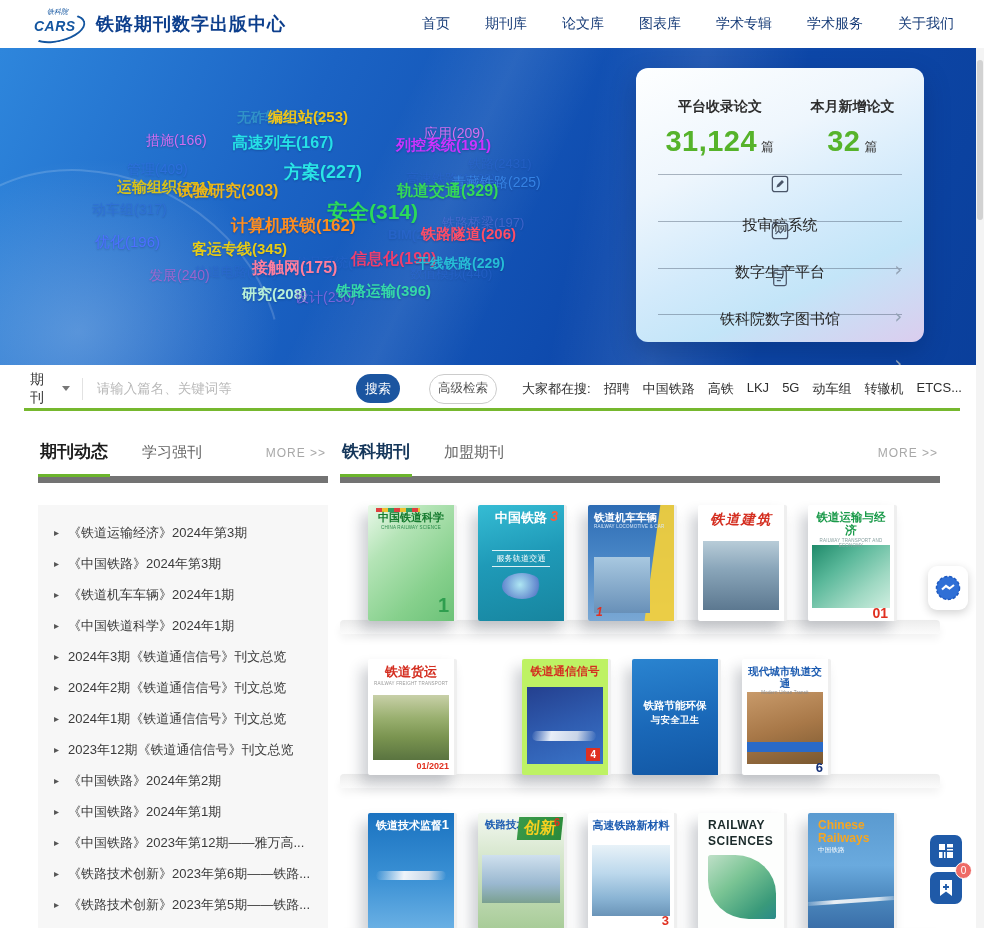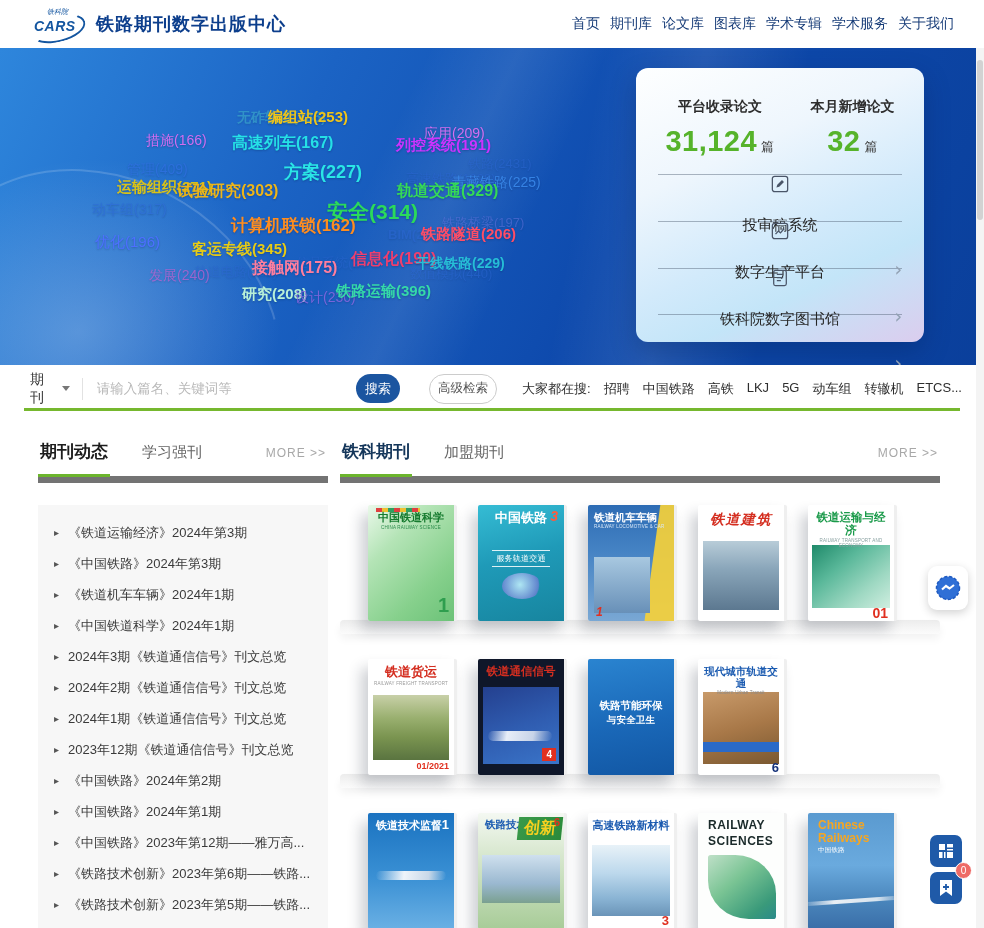--- a/index.html
+++ b/index.html
@@ -8,21 +8,21 @@
 
   
   #header { height:48px; background:#fff; display:flex; align-items:center; padding:0 30px; position:relative; z-index:20; }
   .logo-mark { position:relative; width:56px; height:36px; flex:none; }
   .logo-tiny { position:absolute; left:17px; top:1px; font-size:7px; color:#1456a0; font-style:italic; }
   .logo-cars { position:absolute; left:4px; top:12px; font-style:italic; font-weight:bold; font-size:14px; color:#1456a0; letter-spacing:.5px; }
   .logo-mark::after { content:""; position:absolute; left:0; top:9px; width:52px; height:23px;
        border:2px solid #1456a0; border-left-color:transparent; border-top-color:transparent;
        border-radius:50%; transform:rotate(-14deg); }
   .logo-title { font-size:18px; font-weight:bold; color:#0c3e8c; margin-left:10px; letter-spacing:1px; }
-  #main-nav { margin-left:auto; display:flex; gap:10px;text-align:right; }
+  #main-nav { margin-left:auto; display:flex; gap:35px;text-align:right; }
   .nav-item { font-size:14px; color:#173c78; cursor:pointer; white-space:nowrap; }
 
   
   #banner { position:relative; height:317px; overflow:hidden;
      background:linear-gradient(115deg,#2e86dc 0%,#1b63c4 30%,#0e4aad 62%,#0a3f9b 100%); }
   #banner::before { content:""; position:absolute; inset:0;
      background:linear-gradient(115deg,rgba(255,255,255,0) 38%,rgba(255,255,255,.09) 46%,rgba(255,255,255,0) 54%),
                 linear-gradient(100deg,rgba(255,255,255,0) 58%,rgba(255,255,255,.10) 68%,rgba(255,255,255,0) 78%); }
   .train-glow { position:absolute; left:-60px; bottom:-60px; width:360px; height:300px;
      background:radial-gradient(ellipse at 35% 65%,rgba(215,232,248,.30),rgba(215,232,248,0) 62%);
@@ -126,21 +126,21 @@
   .cv-5::after { content:""; position:absolute; top:40px; left:4px; right:4px; bottom:13px;
       background:linear-gradient(140deg,#1f8a6a 0%,#5ab89a 35%,#9ed8c2 70%,#cfeee0 100%); }
   .cv-5 .cover-badge { color:#e03020; font-size:14px; bottom:0; right:6px; }
 
   .cv-6 { background:#fff; }
   .cv-6 .t1 { color:#d42e20; font-size:13px; } .cv-6 .t2 { color:#999; }
   .cv-6::after { content:""; position:absolute; top:36px; left:5px; right:5px; bottom:15px;
       background:linear-gradient(180deg,#c8d0a8 0%,#9ab070 35%,#7a9450 65%,#5a7440 100%); }
   .cv-6 .cover-badge { color:#e03020; font-size:9px; bottom:4px; }
 
-  .cv-7 { background:#0f172a; }
+  .cv-7 { background:#bef264;margin-left:44px; }
   .cv-7 .t1 { color:#d42e20; font-size:11.5px; }
   .cv-7::after { content:""; position:absolute; top:28px; left:5px; right:5px; bottom:11px;
       background:linear-gradient(160deg,#24408f 0%,#2f5cb0 50%,#3a74c8 100%); }
   .cv-7::before { content:""; position:absolute; z-index:2; top:72px; left:10px; right:12px; height:10px; border-radius:6px;
       background:linear-gradient(100deg,transparent 0%,#e8eef8 30%,#c8d4e8 70%,transparent 100%); }
   .cv-7 .cover-badge { background:#e03020; color:#fff; font-size:10px; padding:1px 4px; bottom:14px; right:8px; }
 
   .cv-8 { background:linear-gradient(170deg,#2a84d0 0%,#1a68b8 55%,#1257a4 100%); }
   .cv-8 .cover-head { margin-top:34px; }
   .cv-8 .t1 { color:#fff; font-size:10.5px; }

